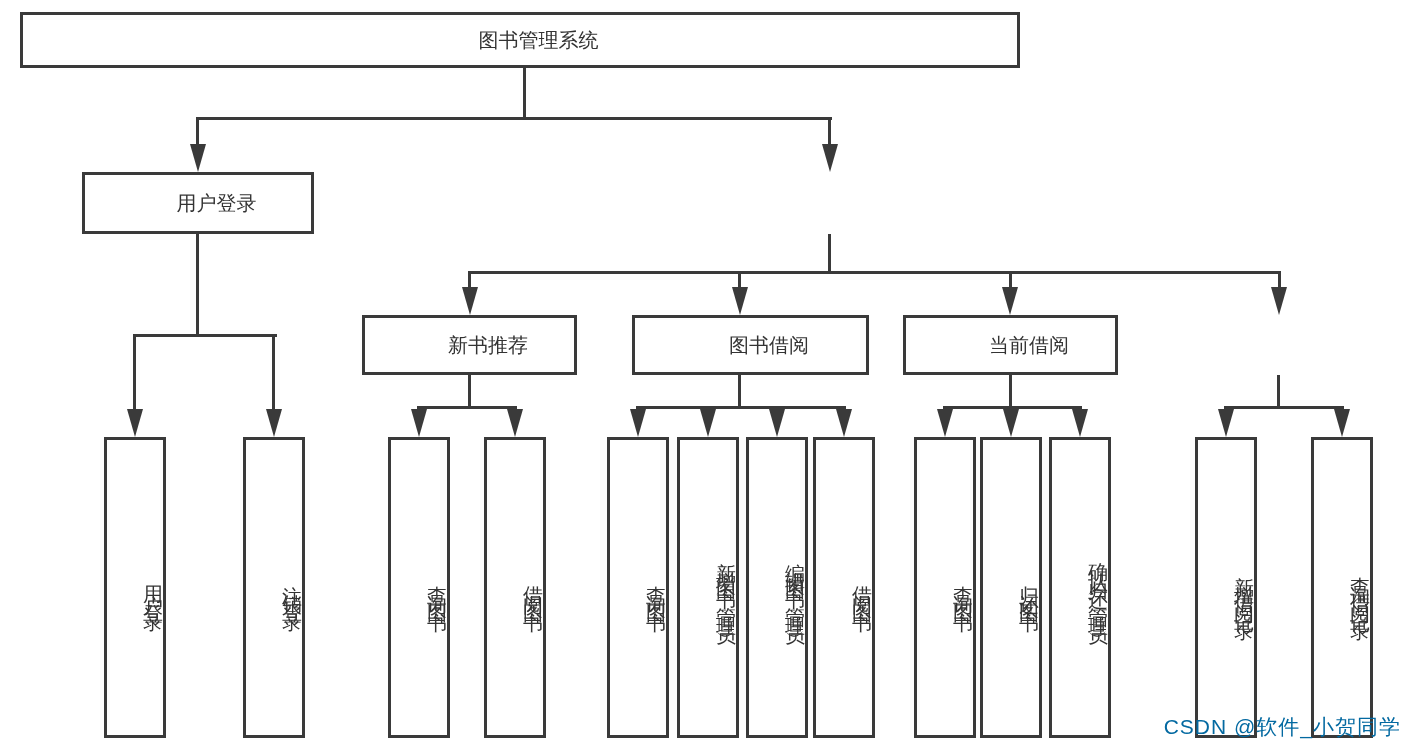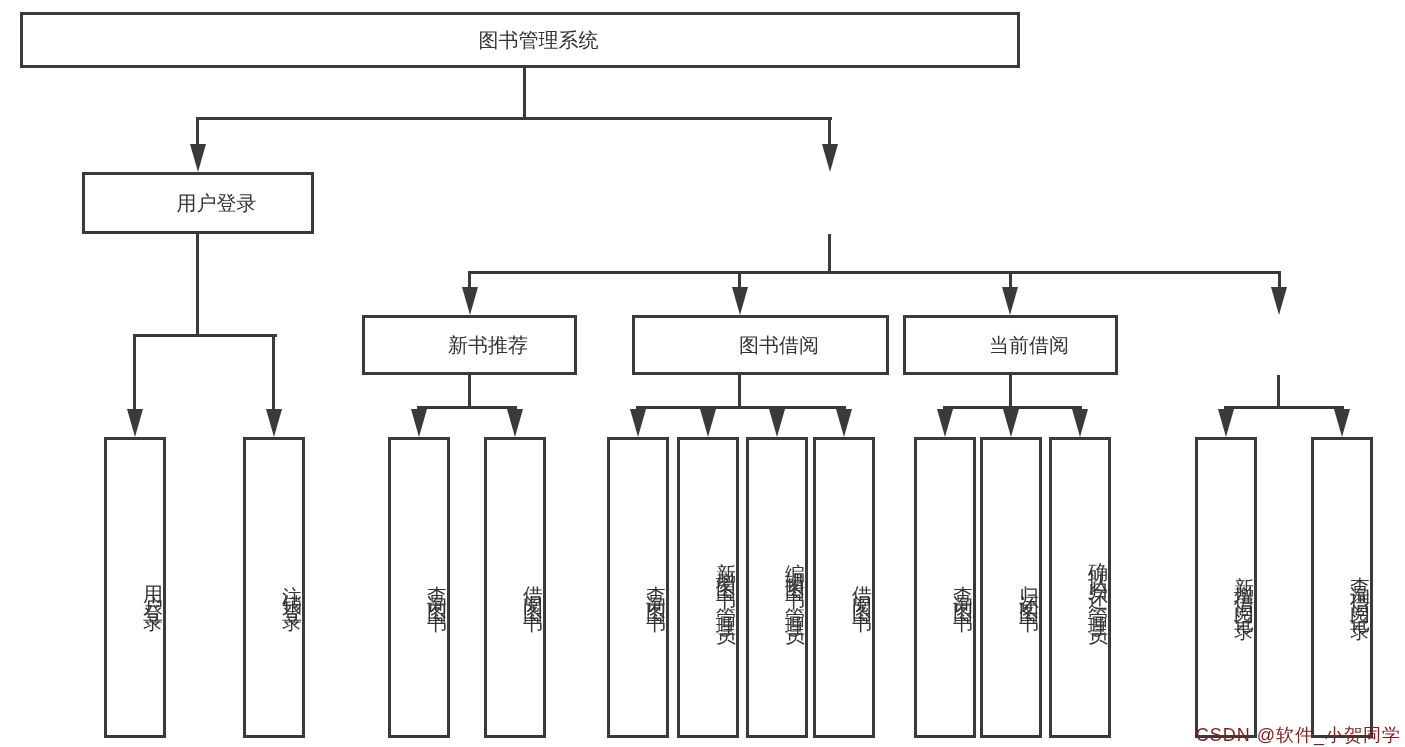--- a/index.html
+++ b/index.html
@@ -17,41 +17,41 @@
     font-size:20px;letter-spacing:9px;line-height:1.1;color:#333333;white-space:nowrap;
   }
   .vl{position:absolute;width:3px;background:#3a3a3a;}
   .hl{position:absolute;height:3px;background:#3a3a3a;}
   .ah{
     position:absolute;width:0;height:0;
     border-left:8px solid transparent;border-right:8px solid transparent;
     border-top:28px solid #3a3a3a;
   }
   .watermark{
-    position:absolute;right:4px;bottom:0;z-index:20;
-    font-size:18px;color:#7f1d1d;letter-spacing:1px;white-space:nowrap;
+    position:absolute;right:4px;bottom:6px;z-index:20;
+    font-size:21px;color:#0369a1;letter-spacing:1px;white-space:nowrap;
   }
 </style>
 </head>
 <body>
 
 <div id="stage">
 
   <div class="box h" style="left:20px;top:12px;width:1000px;height:56px">
     <span>图书管理系统</span>
   </div>
 
   <div class="box h" style="left:82px;top:172px;width:232px;height:62px">
     <span>用户登录</span>
   </div>
 
   <div class="box h" style="left:362px;top:315px;width:215px;height:60px">
     <span>新书推荐</span>
   </div>
-  <div class="box h" style="left:632px;top:315px;width:257px;height:60px">
+  <div class="box h" style="left:632px;top:315px;width:237px;height:60px">
     <span>图书借阅</span>
   </div>
   <div class="box h" style="left:903px;top:315px;width:215px;height:60px">
     <span>当前借阅</span>
   </div>
 
   <div class="box v" style="left:104px;top:437px;width:62px;height:301px">
     <span>用户登录</span>
   </div>
   <div class="box v" style="left:243px;top:437px;width:62px;height:301px">

